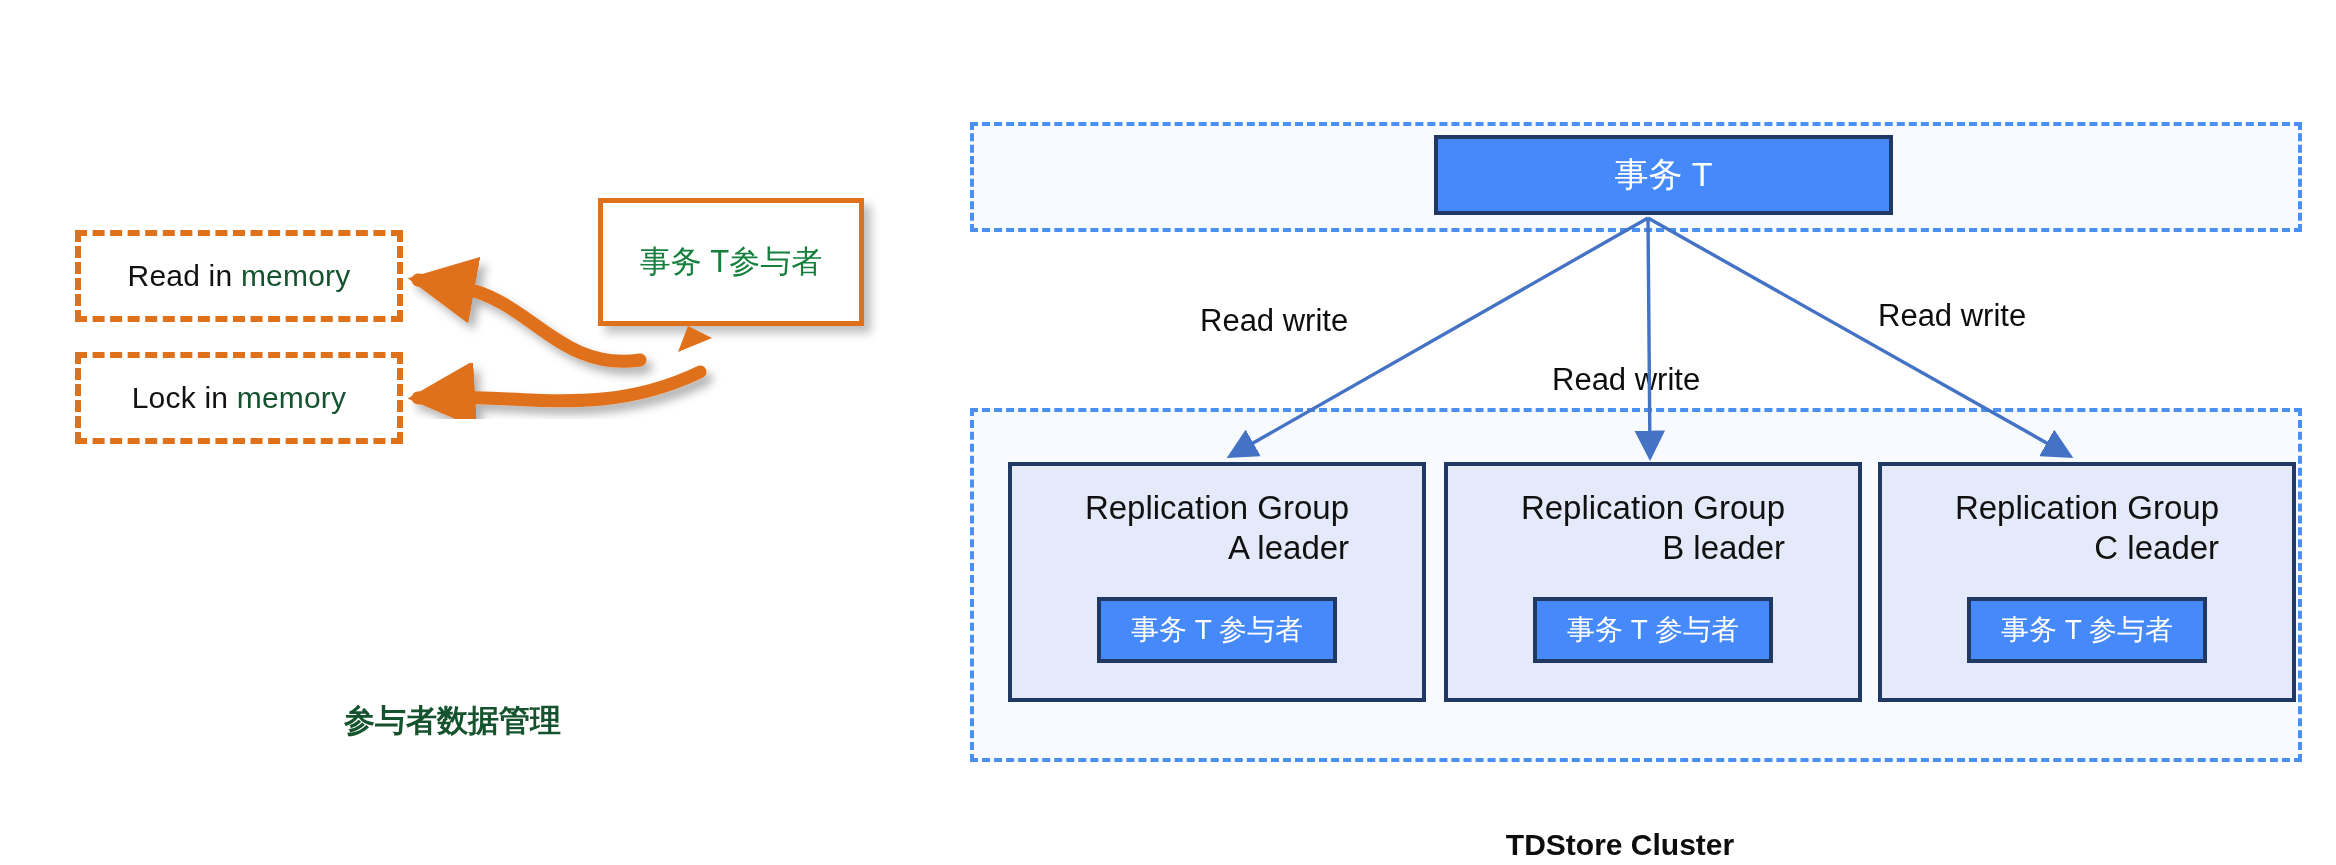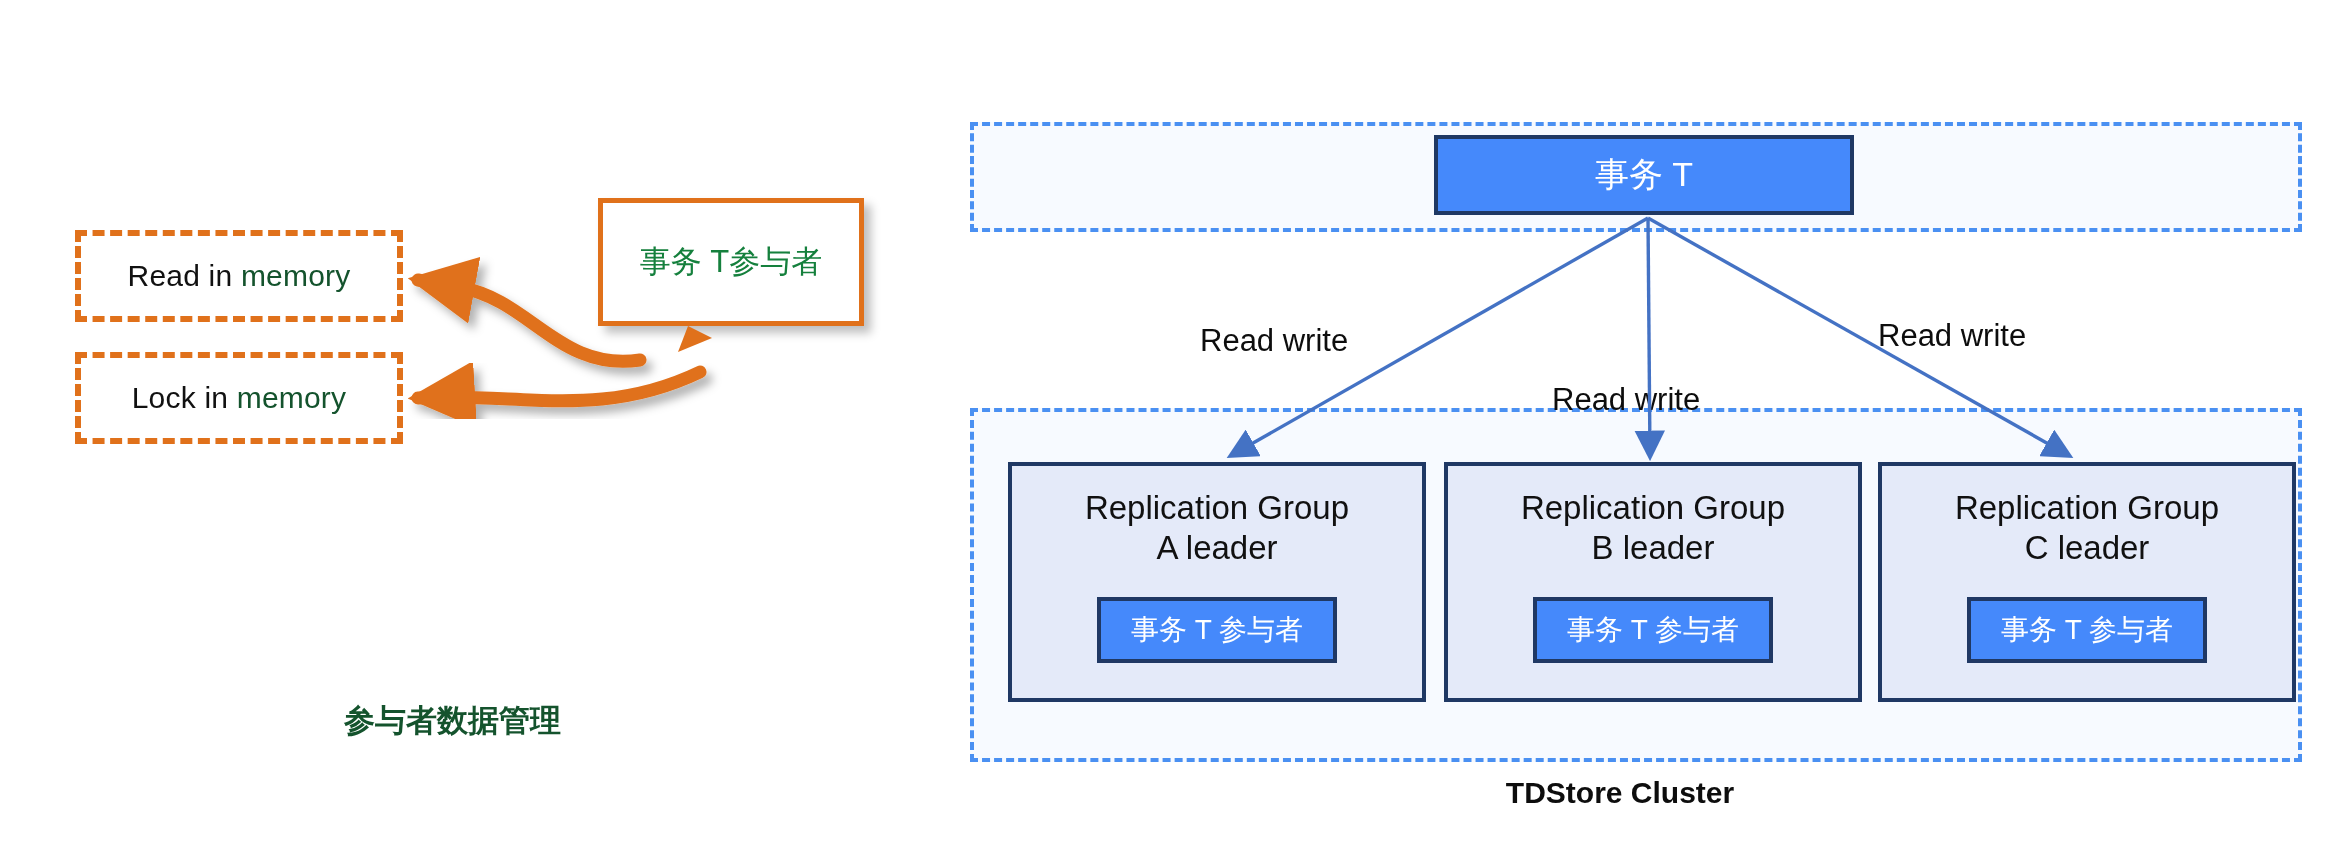--- a/index.html
+++ b/index.html
@@ -86,21 +86,21 @@
     border: 4px solid #1F3864;
     box-sizing: border-box;
     flex-direction: column;
     display: flex;
     align-items: center;
   }
   .rg-title {
     font-size: 33px;
     color: #111111;
     line-height: 1.22;
-    text-align: center;
+    text-align: right;
     margin-top: 22px;
     white-space: pre-line;
   }
   .rg-inner {
     background: #4589FB;
     border: 4px solid #1F3864;
     box-sizing: border-box;
     color: #ffffff;
     font-size: 28px;
   }
@@ -109,21 +109,20 @@
     position: absolute;
     left: 0; top: 0;
     width: 2336px;
     height: 865px;
     pointer-events: none;
   }
   .rw-label {
     font-size: 31px;
     color: #0D0D0D;
     white-space: nowrap;
-    margin-top: 20px;
   }
 </style>
 </head>
 <body>
 
 <div class="stage">
 
   <div class="abs mem-box center-text" style="left:75px; top:230px; width:328px; height:92px;">
     <span><span>Read in </span><span class="kw">memory</span></span>
   </div>
@@ -136,21 +135,21 @@
     <span>事务 T参与者</span>
   </div>
 
   <div class="abs left-caption" style="left:344px; top:700px;">
     <span>参与者数据管理</span>
   </div>
 
 
   <div class="abs dashed-zone" style="left:970px; top:122px; width:1332px; height:110px;"></div>
 
-  <div class="abs txn-box center-text" style="left:1434px; top:135px; width:420px; height:80px;">
+  <div class="abs txn-box center-text" style="left:1434px; top:135px; width:459px; height:80px;">
     <span>事务 T</span>
   </div>
 
   <div class="abs dashed-zone" style="left:970px; top:408px; width:1332px; height:354px;"></div>
 
   <div class="abs rg-box" style="left:1008px; top:462px; width:418px; height:240px;">
     <div class="rg-title">Replication Group
 A leader</div>
     <div class="rg-inner center-text" style="width:240px; height:66px; margin-top:28px;">
       <span>事务 T 参与者</span>
@@ -166,21 +165,21 @@
   </div>
 
   <div class="abs rg-box" style="left:1878px; top:462px; width:418px; height:240px;">
     <div class="rg-title">Replication Group
 C leader</div>
     <div class="rg-inner center-text" style="width:240px; height:66px; margin-top:28px;">
       <span>事务 T 参与者</span>
     </div>
   </div>
 
-  <div class="abs section-title" style="left:1470px; top:776px; width:300px;">
+  <div class="abs section-title" style="left:1470px; top:828px; width:300px;">
     <span>TDStore Cluster</span>
   </div>
 
   <div class="abs rw-label" style="left:1200px; top:303px;">
     <span>Read write</span>
   </div>
   <div class="abs rw-label" style="left:1552px; top:362px;">
     <span>Read write</span>
   </div>
   <div class="abs rw-label" style="left:1878px; top:298px;">

